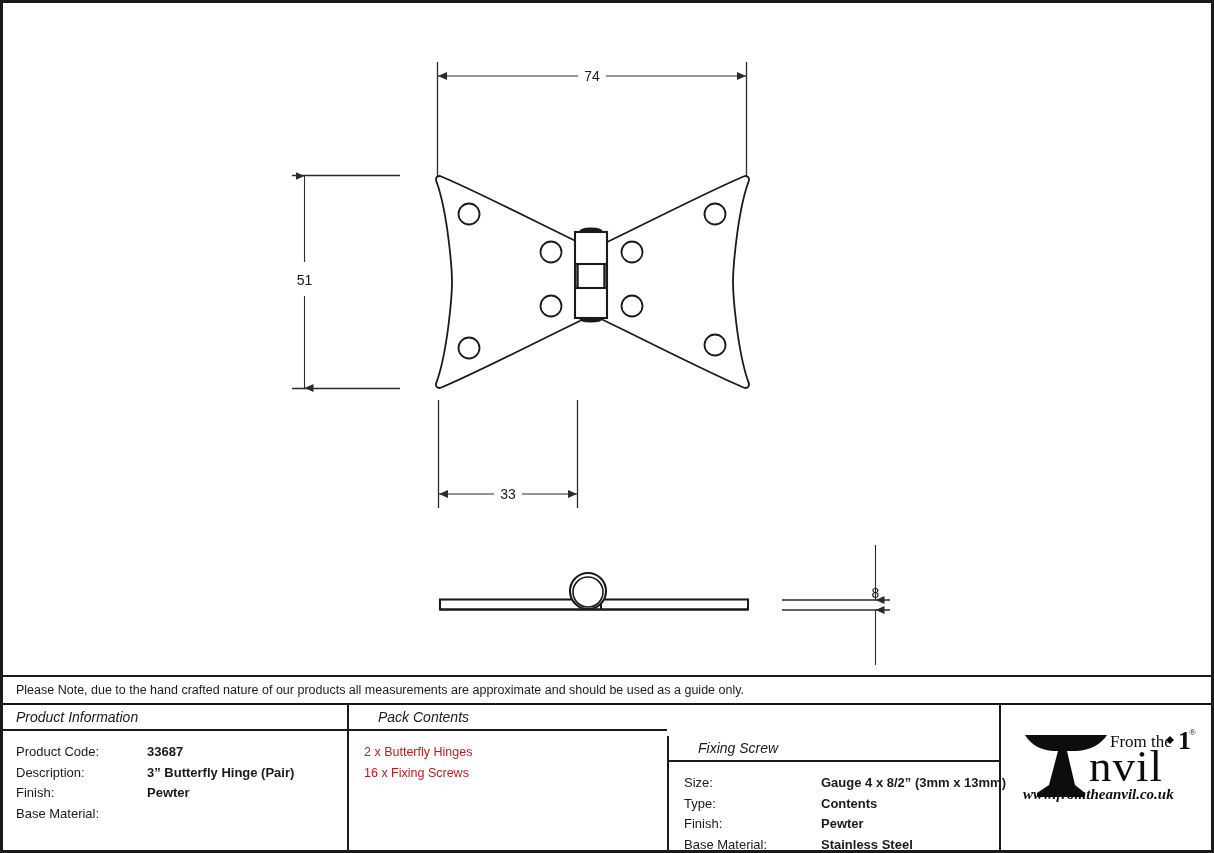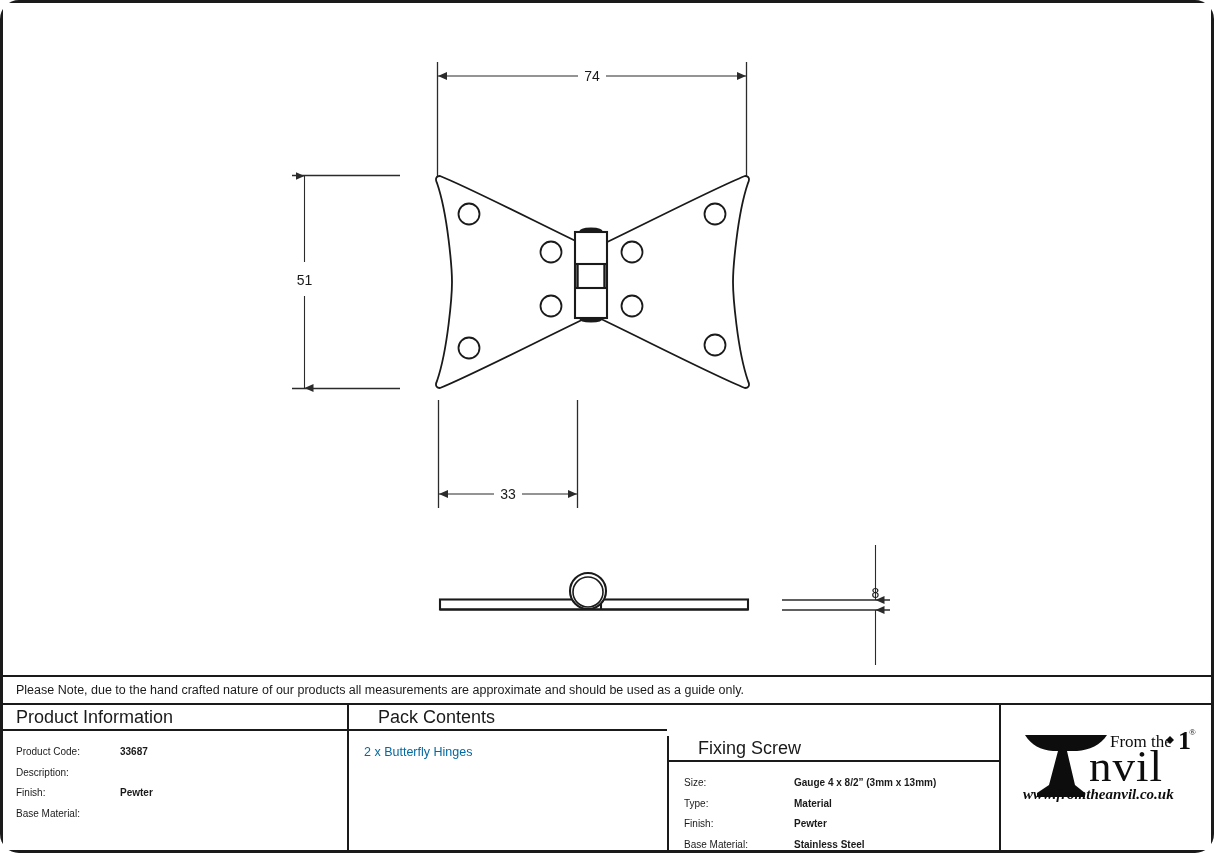--- a/index.html
+++ b/index.html
@@ -12,21 +12,20 @@
     font-family: "Liberation Sans", sans-serif;
     color: #111111;
   }
   #page {
     position: relative;
     width: 1214px;
     height: 853px;
     box-sizing: border-box;
     background: #ffffff;
     overflow: hidden;
-    border-radius: 19px;
   }
   
   #page-frame {
     position: absolute;
     left: 0; top: 0;
     width: 1214px;
     height: 853px;
     box-sizing: border-box;
     border: 3px solid #1a1a1a;
     pointer-events: none;
@@ -82,47 +81,49 @@
   .col-screw  { width: 332px; border-left: 2.5px solid #1a1a1a; margin-top: 31px; }
   .col-logo   { width: 212px; border-left: 2.5px solid #1a1a1a; }
 
   .col-head {
     height: 26px;
     box-sizing: border-box;
     border-bottom: 2.5px solid #1a1a1a;
     display: flex;
     align-items: center;
     padding-left: 13px;
-    font-size: 18px;
+    font-size: 14px;
     color: #1a1a1a;
+    font-style: italic;
   }
   .col-pack .col-head,
   .col-screw .col-head { padding-left: 29px; }
 
   .col-body {
     padding: 11px 0 0 13px;
   }
   .col-pack .col-body,
   .col-screw .col-body { padding-left: 15px; }
 
   .spec-row {
     display: flex;
-    font-size: 10px;
+    font-size: 13px;
     line-height: 20.5px;
     color: #1a1a1a;
     white-space: nowrap;
+    gap: 27px;
   }
   .spec-label { width: 104px; flex: 0 0 auto; }
   .col-screw .spec-label { width: 110px; }
   .spec-value { flex: 1 1 auto; font-weight: bold; }
 
   .pack-line {
     font-size: 12.5px;
     line-height: 20.5px;
-    color: #0369a1;
+    color: #b91c1c;
     white-space: nowrap;
   }
 
   
   .col-logo-inner {
     position: relative;
     width: 100%;
     height: 100%;
   }
   #logo-svg {
@@ -249,48 +250,50 @@
 
       <div class="col col-prod">
         <div class="col-head">Product Information</div>
         <div class="col-body">
           <div class="spec-row">
             <span class="spec-label">Product Code:</span>
             <span class="spec-value">33687</span>
           </div>
           <div class="spec-row">
             <span class="spec-label">Description:</span>
+            <span class="spec-value">3” Butterfly Hinge (Pair)</span>
           </div>
           <div class="spec-row">
             <span class="spec-label">Finish:</span>
             <span class="spec-value">Pewter</span>
           </div>
           <div class="spec-row">
             <span class="spec-label">Base Material:</span>
           </div>
         </div>
       </div>
 
       <div class="col col-pack">
         <div class="col-head">Pack Contents</div>
         <div class="col-body">
           <div class="pack-line">2 x Butterfly Hinges</div>
+          <div class="pack-line">16 x Fixing Screws</div>
         </div>
       </div>
 
       <div class="col col-screw">
         <div class="col-head">Fixing Screw</div>
         <div class="col-body">
           <div class="spec-row">
             <span class="spec-label">Size:</span>
             <span class="spec-value">Gauge 4 x 8/2” (3mm x 13mm)</span>
           </div>
           <div class="spec-row">
             <span class="spec-label">Type:</span>
-            <span class="spec-value">Material</span>
+            <span class="spec-value">Contents</span>
           </div>
           <div class="spec-row">
             <span class="spec-label">Finish:</span>
             <span class="spec-value">Pewter</span>
           </div>
           <div class="spec-row">
             <span class="spec-label">Base Material:</span>
             <span class="spec-value">Stainless Steel</span>
           </div>
         </div>

